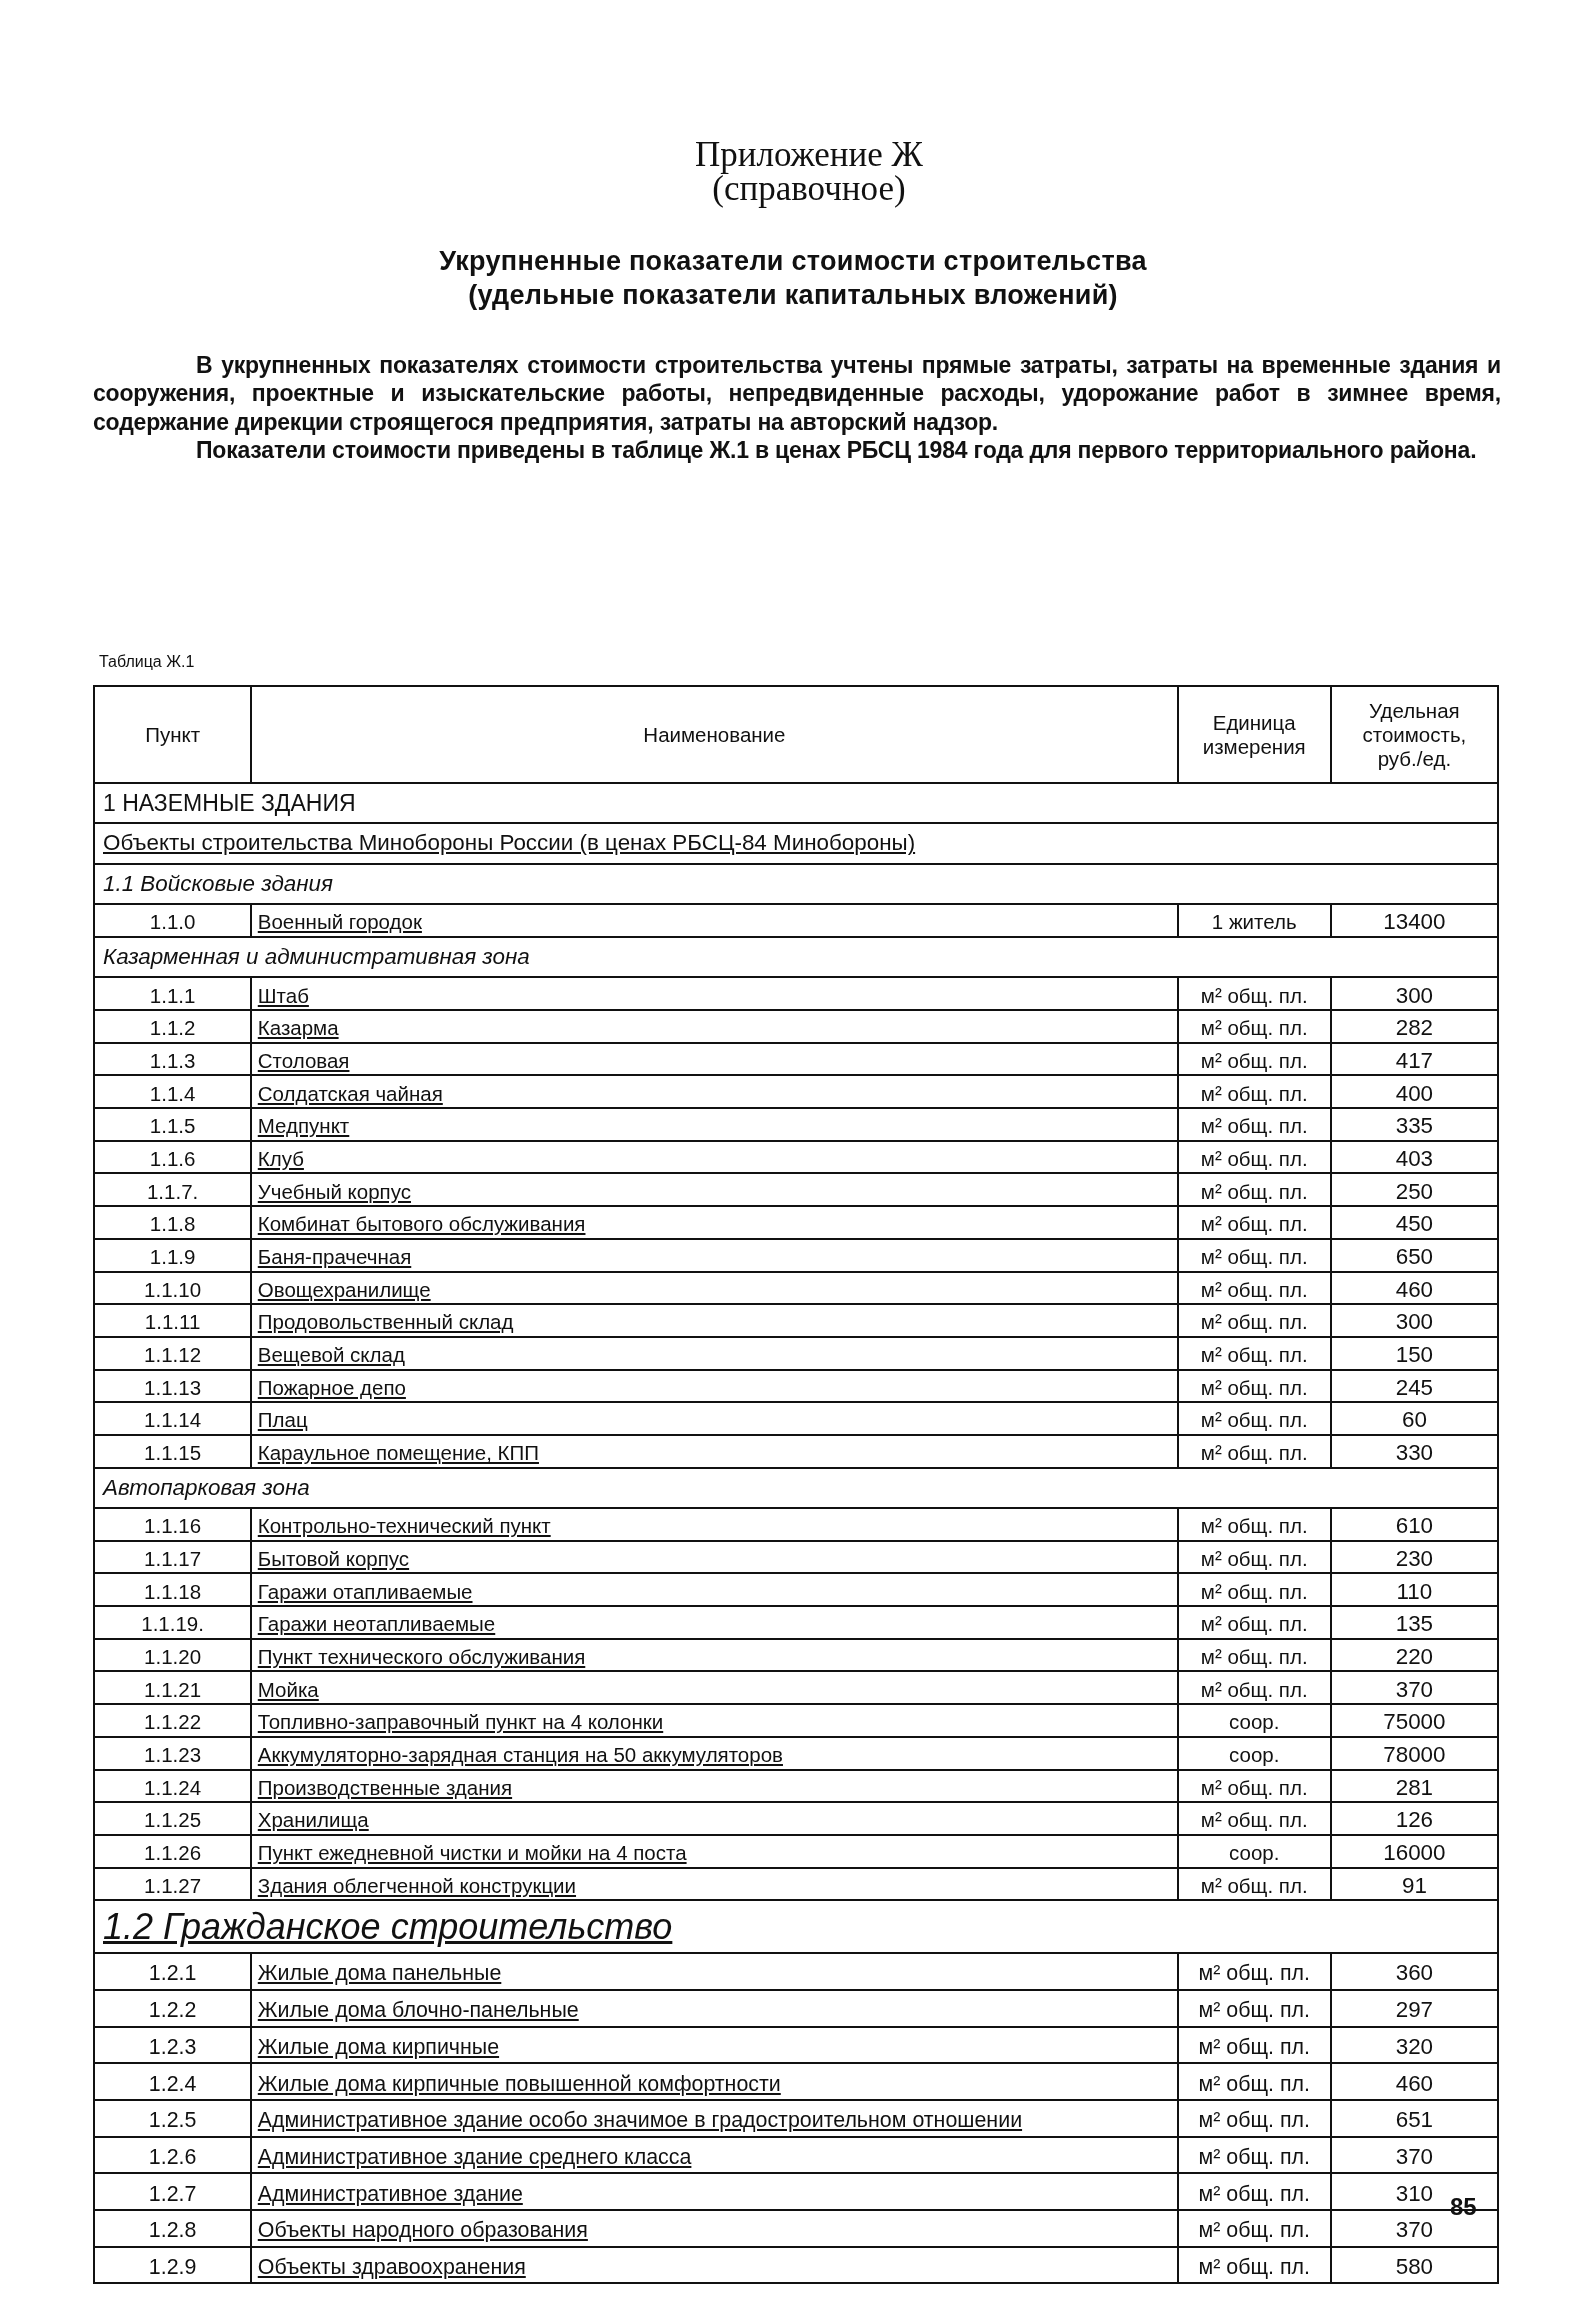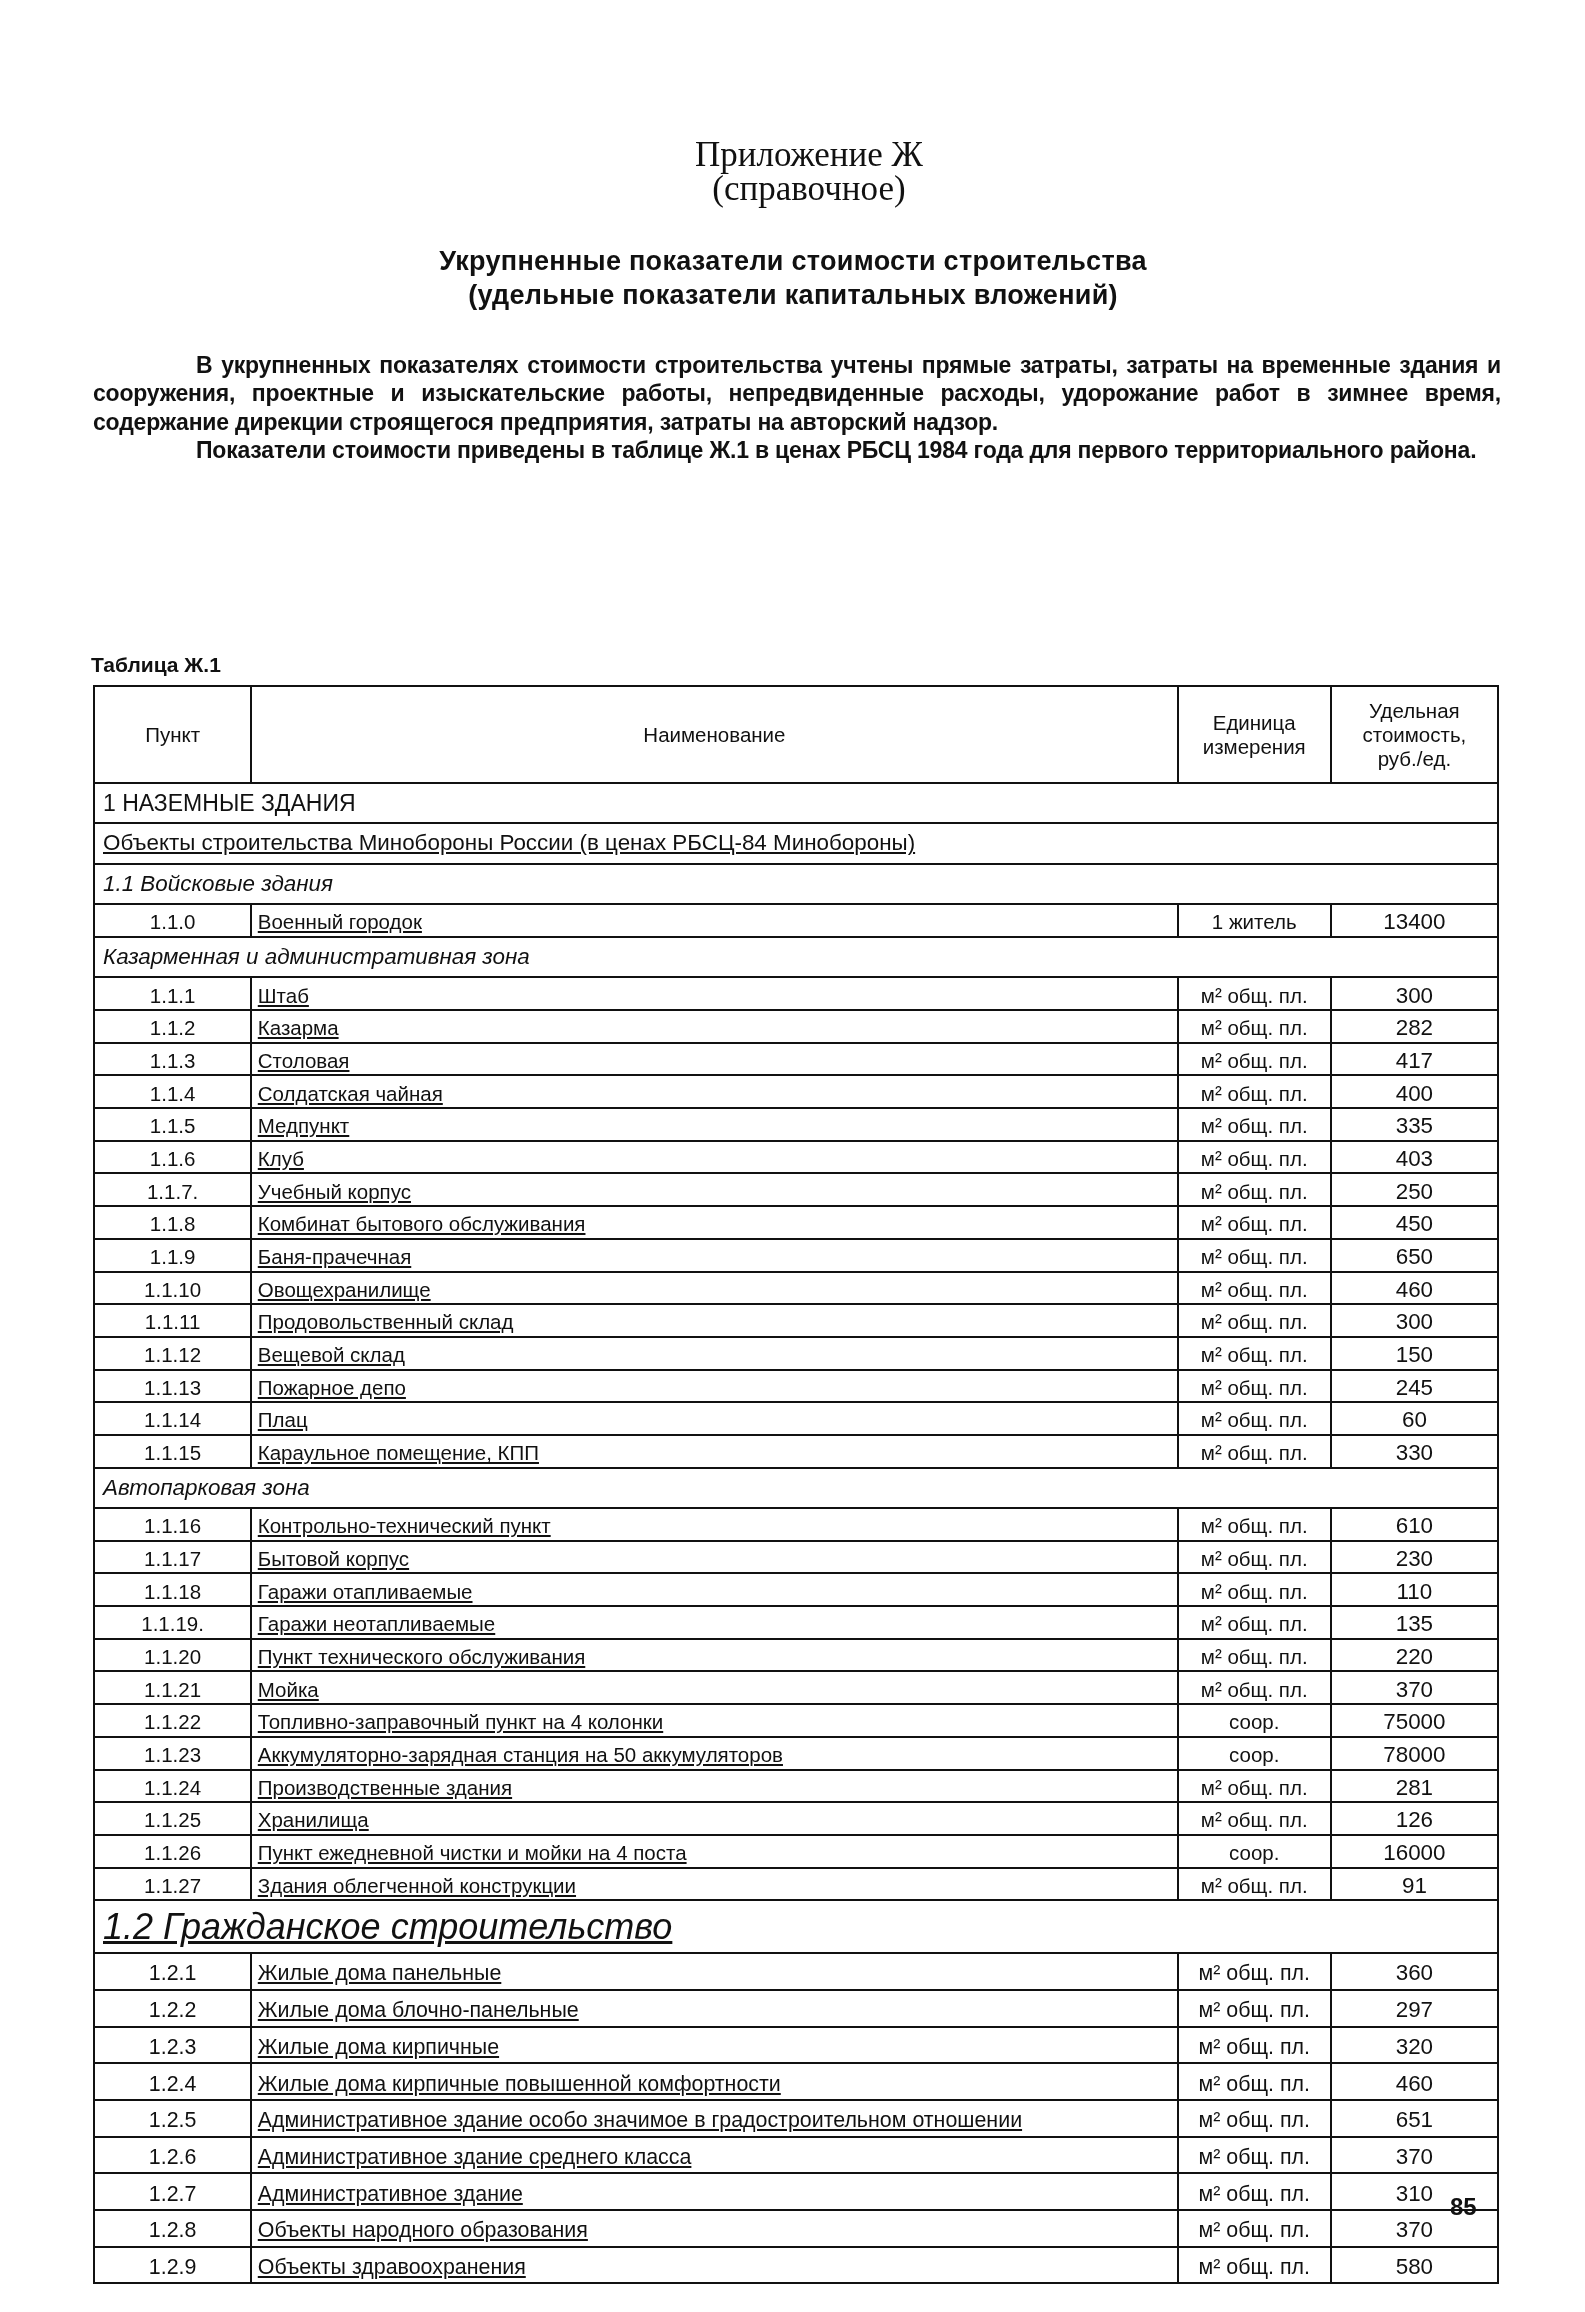--- a/index.html
+++ b/index.html
@@ -9,21 +9,21 @@
   }
   .page { position: absolute; left: 0; top: 0; width: 1586px; height: 2313px; }
   .center { position: absolute; left: 0; width: 1586px; text-align: center; }
   .appx { top: 138px; font-family: "Liberation Serif", serif; font-size: 35px; line-height: 34px; padding-left: 16px; }
   .ttl { top: 244px; font-family: "Liberation Sans", sans-serif; font-weight: bold; font-size: 27px; line-height: 34px; letter-spacing: 0.3px; }
   .para {
     position: absolute; left: 93px; width: 1408px; font-family: "Liberation Sans", sans-serif; font-weight: bold;
     font-size: 23px; line-height: 28.4px; text-align: justify; letter-spacing: -0.2px;
   }
   .para p { margin: 0; text-indent: 103px; }
-  .tcap { position: absolute; left: 91px; top: 653px; font-size: 21px; font-weight: bold; }
+  .tcap { position: absolute; left: 99px; top: 653px; font-size: 16px; font-weight: normal; }
   table.main {
     position: absolute; left: 93px; top: 685px; width: 1406px;
     border-collapse: collapse; table-layout: fixed;
     font-family: "Liberation Sans", sans-serif;
   }
   table.main td, table.main th { border: 2.8px solid #111; padding: 0 5.6px; }
   th { font-weight: normal; font-size: 20.5px; line-height: 24px; }
   th.h-punkt { width: 144px; margin-left: 24px; }
   th.h-unit { width: 140px; }
   th.h-cost { width: 154px; }

